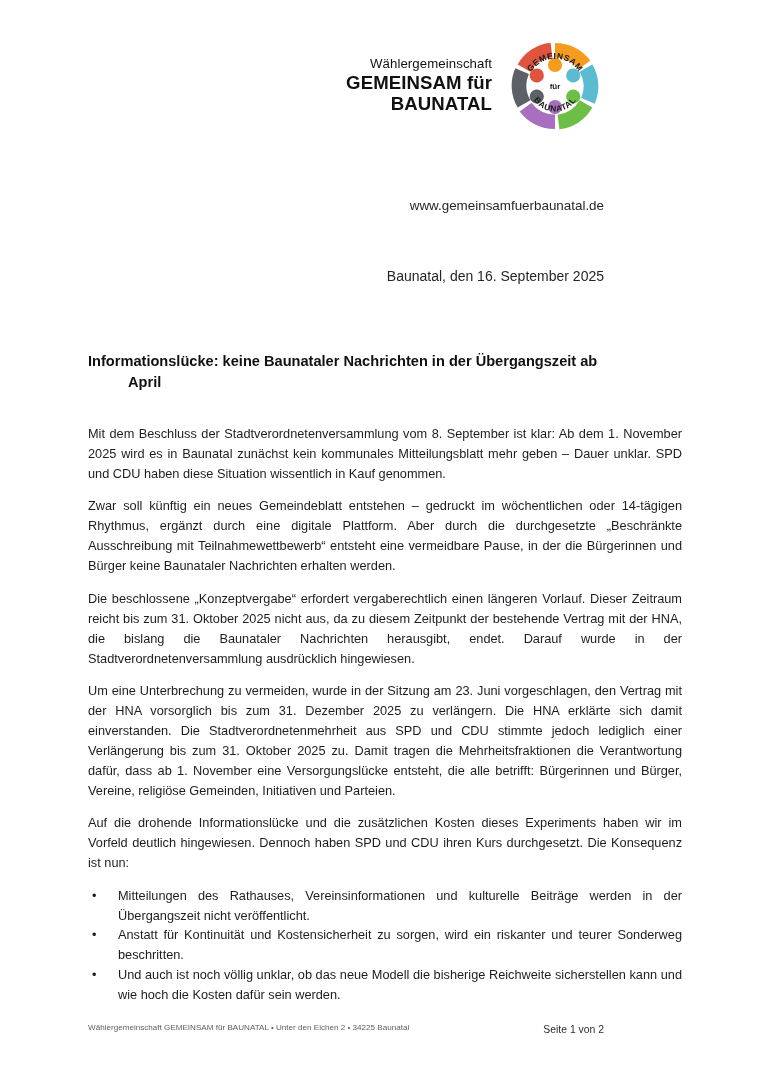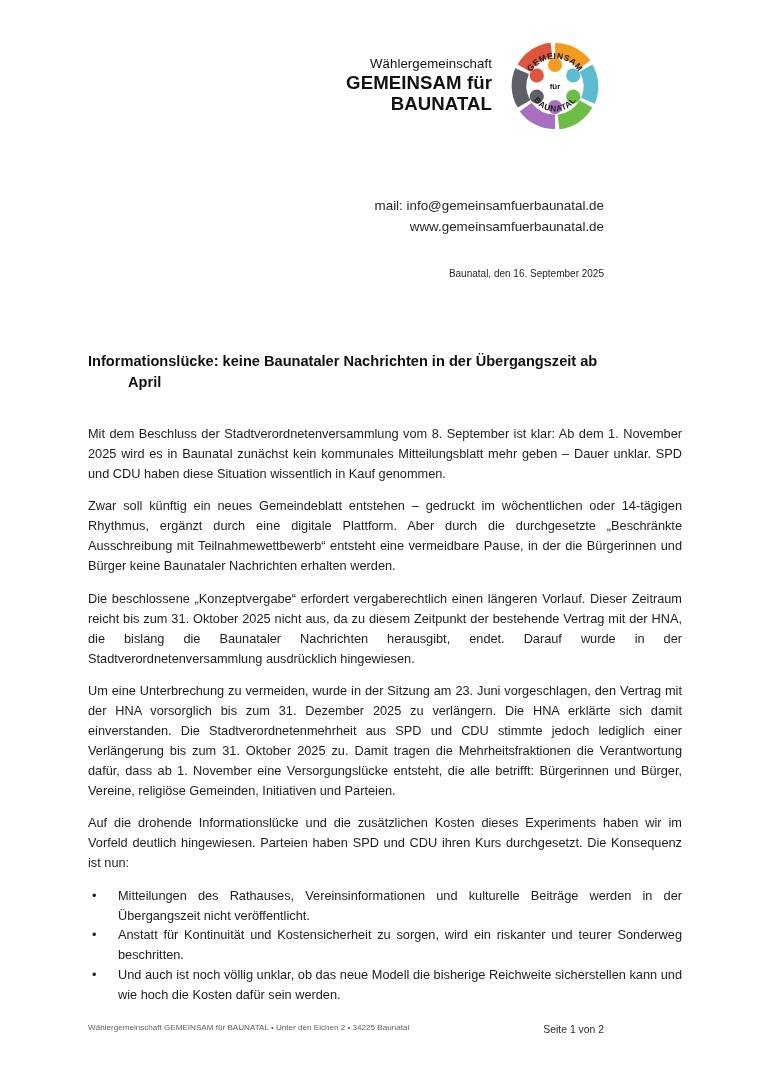--- a/index.html
+++ b/index.html
@@ -68,21 +68,21 @@
     line-height: 1.55;
     color: #23262b;
   }
   .contact div { white-space: nowrap; }
 
   .dateline {
     position: absolute;
     top: 268px;
     right: 88px;
     text-align: right;
-    font-size: 10px;
+    font-size: 14px;
     color: #23262b;
     white-space: nowrap;
   }
 
   
   .doc-title {
     position: absolute;
     top: 341px;
     left: 88px;
     width: 594px;
@@ -213,37 +213,36 @@
         </text>
         <text x="50" y="53.5" text-anchor="middle" font-family="Liberation Sans, sans-serif" font-size="8.2" font-weight="700" fill="#1a1a1a">für</text>
         <text font-family="Liberation Sans, sans-serif" font-size="8.6" font-weight="700" fill="#1a1a1a" letter-spacing="0.6">
           <textPath href="#ringBot" startOffset="50%" text-anchor="middle">BAUNATAL</textPath>
         </text>
       </svg>
     </div>
   </div>
 
   <div class="contact">
-    <div>mail: info@gemeinsamfuerbaunatal.de</div>
     <div>www.gemeinsamfuerbaunatal.de</div>
   </div>
 
   <div class="dateline">Baunatal, den 16. September 2025</div>
 
   <h1 class="doc-title">
     <span>Informationslücke: keine Baunataler Nachrichten in der Übergangszeit ab</span>
     <span class="title-second">April</span>
   </h1>
 
   <div class="body-copy">
     <p>Mit dem Beschluss der Stadtverordnetenversammlung vom 8. September ist klar: Ab dem 1. November 2025 wird es in Baunatal zunächst kein kommunales Mitteilungsblatt mehr geben – Dauer unklar. SPD und CDU haben diese Situation wissentlich in Kauf genommen.</p>
     <p>Zwar soll künftig ein neues Gemeindeblatt entstehen – gedruckt im wöchentlichen oder 14-tägigen Rhythmus, ergänzt durch eine digitale Plattform. Aber durch die durchgesetzte „Beschränkte Ausschreibung mit Teilnahmewettbewerb“ entsteht eine vermeidbare Pause, in der die Bürgerinnen und Bürger keine Baunataler Nachrichten erhalten werden.</p>
     <p>Die beschlossene „Konzeptvergabe“ erfordert vergaberechtlich einen längeren Vorlauf. Dieser Zeitraum reicht bis zum 31. Oktober 2025 nicht aus, da zu diesem Zeitpunkt der bestehende Vertrag mit der HNA, die bislang die Baunataler Nachrichten herausgibt, endet. Darauf wurde in der Stadtverordnetenversammlung ausdrücklich hingewiesen.</p>
     <p>Um eine Unterbrechung zu vermeiden, wurde in der Sitzung am 23. Juni vorgeschlagen, den Vertrag mit der HNA vorsorglich bis zum 31. Dezember 2025 zu verlängern. Die HNA erklärte sich damit einverstanden. Die Stadtverordnetenmehrheit aus SPD und CDU stimmte jedoch lediglich einer Verlängerung bis zum 31. Oktober 2025 zu. Damit tragen die Mehrheitsfraktionen die Verantwortung dafür, dass ab 1. November eine Versorgungslücke entsteht, die alle betrifft: Bürgerinnen und Bürger, Vereine, religiöse Gemeinden, Initiativen und Parteien.</p>
-    <p>Auf die drohende Informationslücke und die zusätzlichen Kosten dieses Experiments haben wir im Vorfeld deutlich hingewiesen. Parteien haben SPD und CDU ihren Kurs durchgesetzt. Die Konsequenz ist nun:</p>
+    <p>Auf die drohende Informationslücke und die zusätzlichen Kosten dieses Experiments haben wir im Vorfeld deutlich hingewiesen. Dennoch haben SPD und CDU ihren Kurs durchgesetzt. Die Konsequenz ist nun:</p>
 
     <ul class="bullets">
       <li>
         <span class="dot">•</span>
         <span>Mitteilungen des Rathauses, Vereinsinformationen und kulturelle Beiträge werden in der Übergangszeit nicht veröffentlicht.</span>
       </li>
       <li>
         <span class="dot">•</span>
         <span>Anstatt für Kontinuität und Kostensicherheit zu sorgen, wird ein riskanter und teurer Sonderweg beschritten.</span>
       </li>

